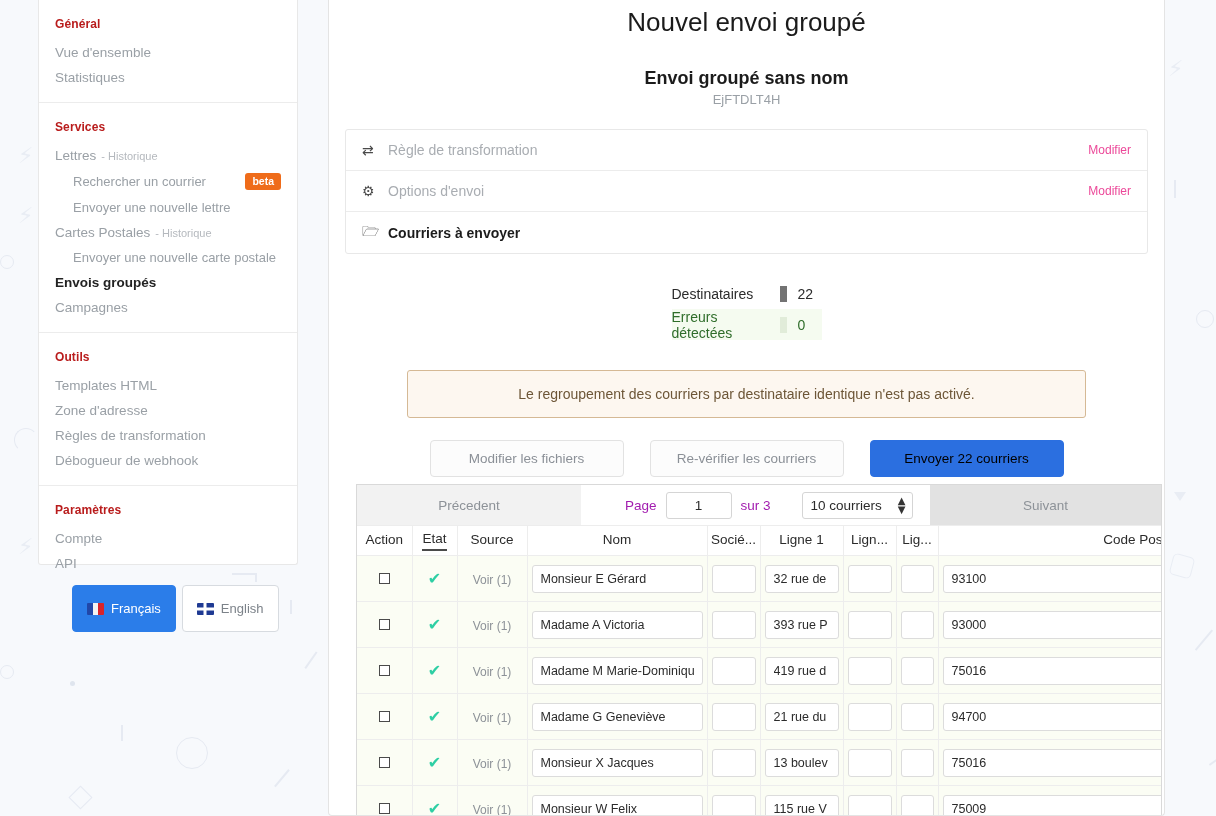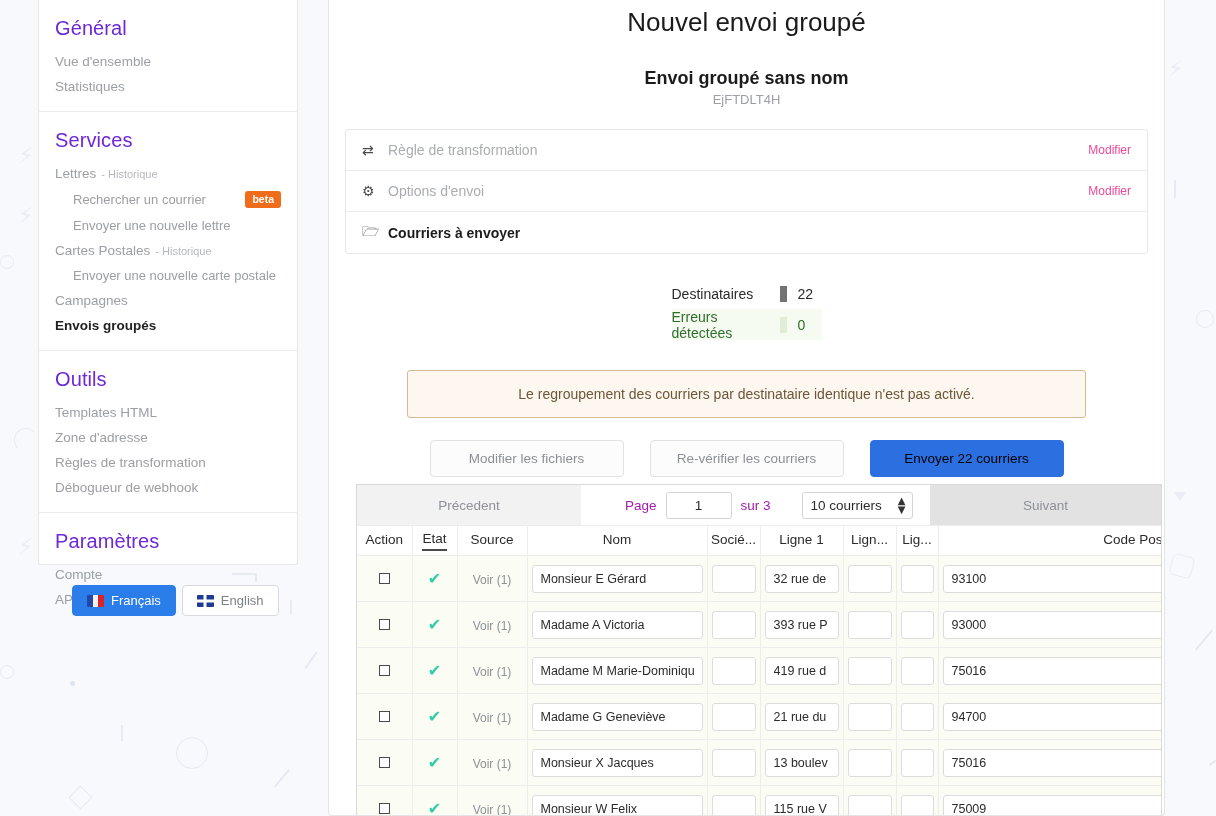--- a/index.html
+++ b/index.html
@@ -25,41 +25,41 @@
 
   
   #sidebar {
     position: absolute; left: 38px; top: 0; width: 260px; height: 565px;
     background: #fff; border: 1px solid #e8e8e8; border-top: none;
     border-radius: 0 0 3px 3px;
   }
   .side-group { padding: 14px 0 12px 0; border-bottom: 1px solid #ececec; }
   .side-group:last-child { border-bottom: none; }
   .side-title {
-    font-size: 20px; color: #6d28d9; font-weight: 400;
+    font-size: 12px; color: #b91c1c; font-weight: 700;
     padding: 3px 16px 9px 16px; letter-spacing: .1px;
   }
   .side-link {
     font-size: 13.5px; color: #9aa0a6; padding: 5px 16px; cursor: pointer;
     display: flex; align-items: center; justify-content: space-between;
   }
   .side-link span.lbl { display: inline-block; }
   .side-link .hist { font-size: 11px; color: #b5b9be; }
   .side-link.sub { padding-left: 34px; font-size: 13px; }
   .side-link.active { color: #222; font-weight: bold; }
   .badge-beta {
     background: #ef6c1a; color: #fff; font-size: 10.5px; font-weight: bold;
     border-radius: 3px; padding: 2px 7px; line-height: 1.25;
   }
 
   
   #lang-row { position: absolute; left: 72px; top: 585px; display: flex; gap: 6px; }
   .lang-btn {
     display: flex; align-items: center; gap: 7px;
-    font-size: 13px; padding: 7px 14px; border-radius: 4px; cursor: pointer;
+    font-size: 13px; padding: 15px 14px; border-radius: 4px; cursor: pointer;
     border: 1px solid #d7dbe0; background: #fff; color: #7c8289;
   }
   .lang-btn.sel { background: #2b7de9; border-color: #2b7de9; color: #fff; }
   .flag { width: 17px; height: 12px; display: inline-block; position: relative; border-radius: 1px; overflow: hidden; }
   .flag-fr { background: linear-gradient(to right,#2147a8 0 33.3%, #f2f2f2 33.3% 66.6%, #d8232a 66.6% 100%); }
   .flag-gb { background: #1f3a93; }
   .flag-gb::before, .flag-gb::after {
     content:""; position:absolute; left:50%; top:0; height:100%; width:3px;
     background:#fff; transform: translateX(-50%);
   }
@@ -231,25 +231,25 @@
           </div>
           <div class="side-link sub">
             <span><span class="lbl">Envoyer une nouvelle lettre</span></span>
           </div>
           <div class="side-link">
             <span><span class="lbl">Cartes Postales</span><span class="hist" style="margin-left: 5px;">- Historique</span></span>
           </div>
           <div class="side-link sub">
             <span><span class="lbl">Envoyer une nouvelle carte postale</span></span>
           </div>
-          <div class="side-link">
-            <span><span class="lbl">Campagnes</span></span>
-          </div>
           <div class="side-link active">
             <span><span class="lbl">Envois groupés</span></span>
+          </div>
+          <div class="side-link">
+            <span><span class="lbl">Campagnes</span></span>
           </div>
         </div>
         <div class="side-group">
           <div class="side-title">Outils</div>
           <div class="side-link">
             <span><span class="lbl">Templates HTML</span></span>
           </div>
           <div class="side-link">
             <span><span class="lbl">Zone d'adresse</span></span>
           </div>

